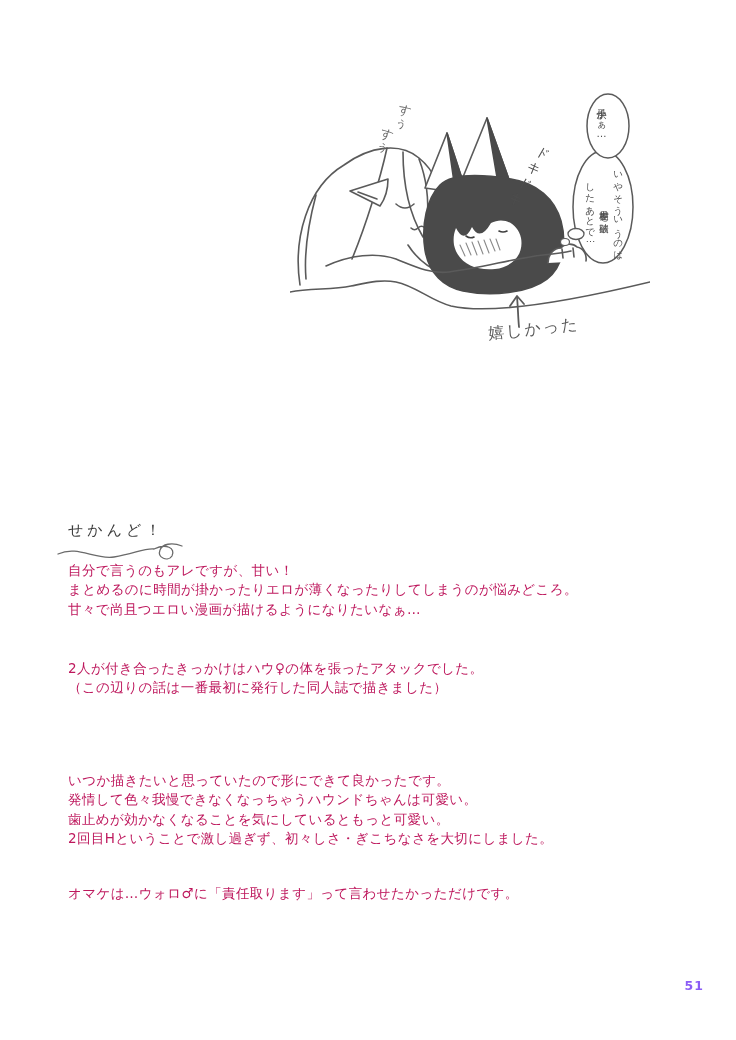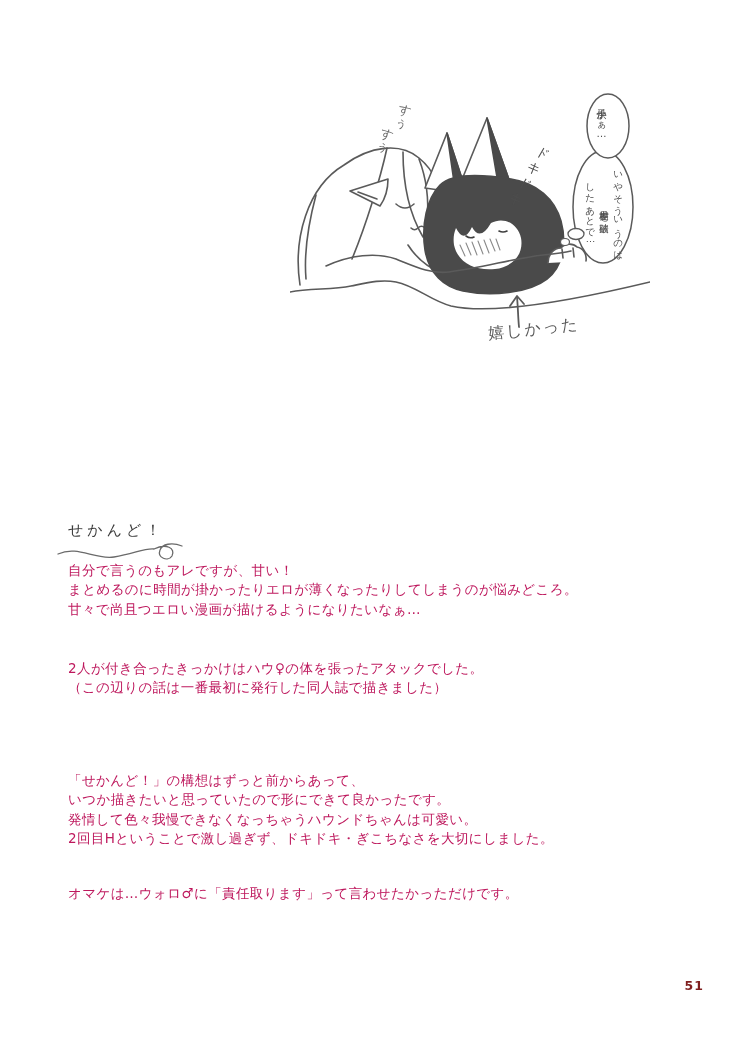--- a/index.html
+++ b/index.html
@@ -53,21 +53,21 @@
     font-size:13.5px;line-height:19.4px;color:#be185d;
     letter-spacing:0.4px;
   }
   .para div{white-space:nowrap;}
   .para-1{top:561px;}
   .para-2{top:659px;}
   .para-3{top:771px;}
   .para-4{top:884px;}
   .page-number{
     position:absolute;right:32px;top:978px;
-    font-size:12.5px;font-weight:600;color:#7f1d1d;letter-spacing:1px;
+    font-size:12.5px;font-weight:600;color:#8b5cf6;letter-spacing:1px;
   }
 </style>
 </head>
 <body>
 
 <div class="page">
 
   <div class="illus">
     <svg width="360" height="300" viewBox="0 0 360 300">
       <g fill="none" stroke="#5a5a5a" stroke-width="1.6" stroke-linecap="round" stroke-linejoin="round">
@@ -171,24 +171,24 @@
     <div>まとめるのに時間が掛かったりエロが薄くなったりしてしまうのが悩みどころ。</div>
     <div>甘々で尚且つエロい漫画が描けるようになりたいなぁ…</div>
   </div>
 
   <div class="para para-2">
     <div>2人が付き合ったきっかけはハウ♀の体を張ったアタックでした。</div>
     <div>（この辺りの話は一番最初に発行した同人誌で描きました）</div>
   </div>
 
   <div class="para para-3">
-    <div>「せかんど！」の構想はずっと前からあって、</div>
     <div>いつか描きたいと思っていたので形にできて良かったです。</div>
     <div>発情して色々我慢できなくなっちゃうハウンドちゃんは可愛い。</div>
-    <div>2回目Hということで激し過ぎず、ドキドキ・ぎこちなさを大切にしました。</div>
+    <div>歯止めが効かなくなることを気にしているともっと可愛い。</div>
+    <div>2回目Hということで激し過ぎず、初々しさ・ぎこちなさを大切にしました。</div>
   </div>
 
   <div class="para para-4">
     <div>オマケは…ウォロ♂に「責任取ります」って言わせたかっただけです。</div>
   </div>
 
   <div class="page-number">51</div>
 </div>
 
 </body></html>

